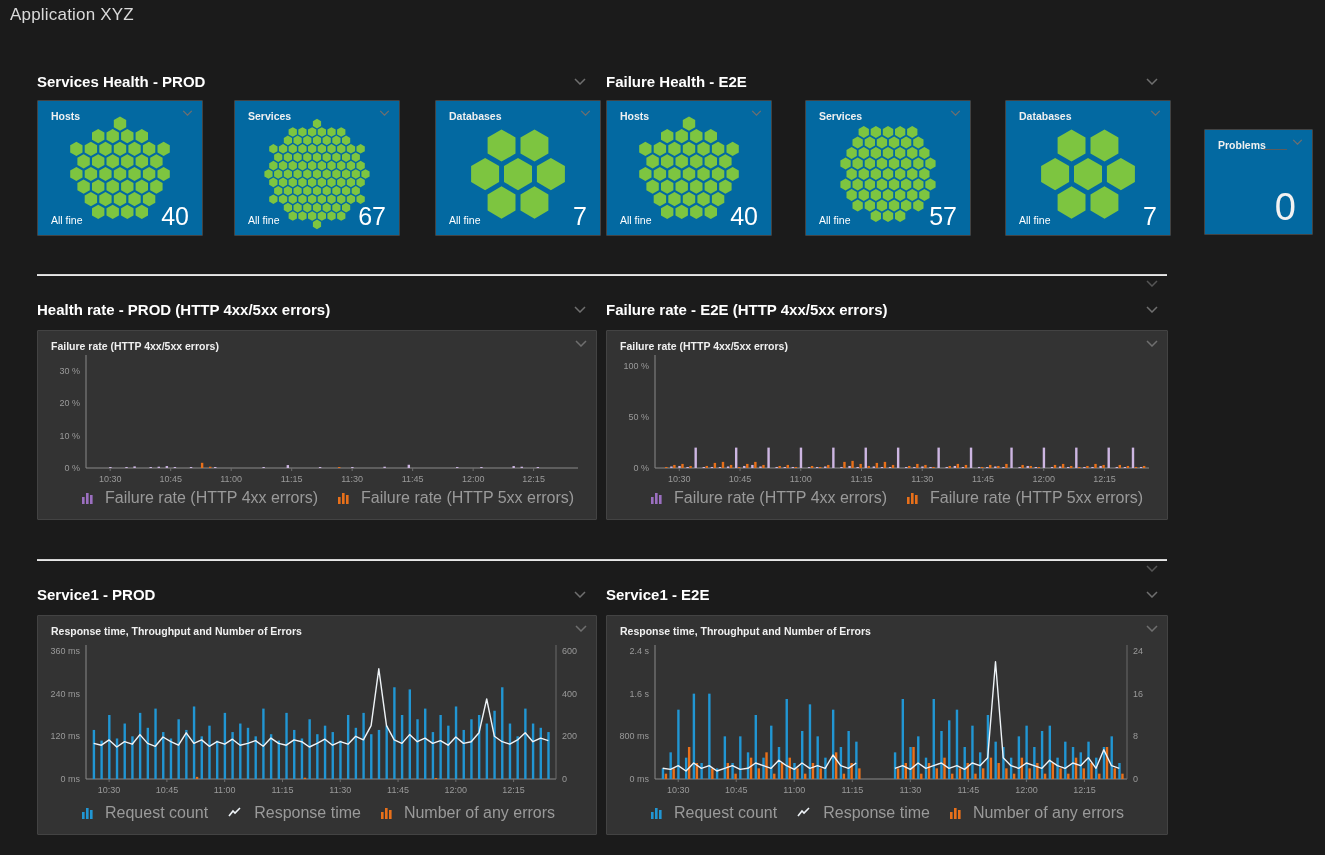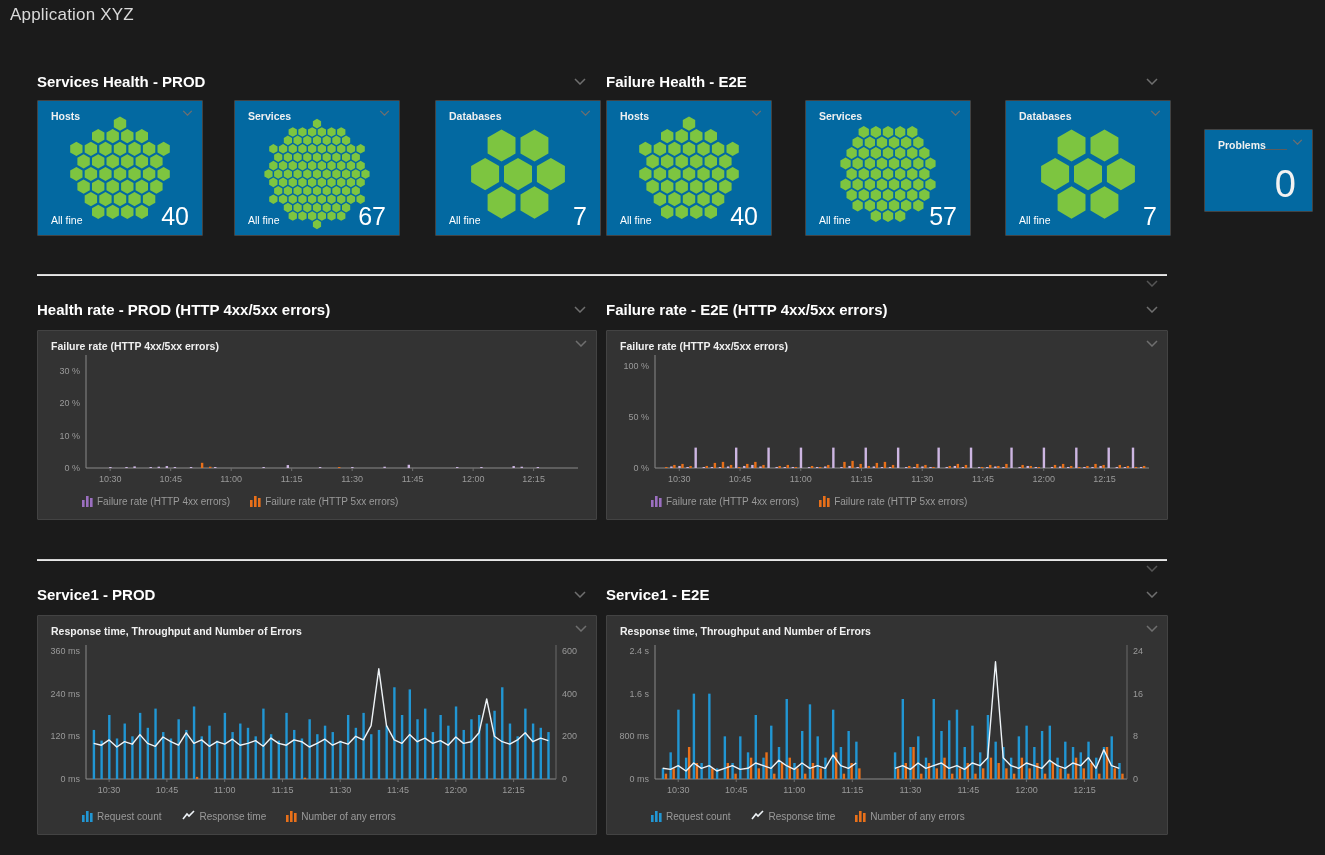--- a/index.html
+++ b/index.html
@@ -16,21 +16,21 @@
   .tile{position:absolute;background:#0369a1;border:1px solid #434343;box-sizing:border-box;border-radius:1px}
   .hex-canvas{position:absolute;left:0;top:0}
   .tile-head{position:absolute;top:9px;left:13px;right:9px;display:flex;justify-content:space-between;align-items:flex-start}
   .tile-title{font-size:10.5px;font-weight:bold;color:#f0f0f0}
   .tile-foot{position:absolute;bottom:9px;left:13px;right:13px;display:flex;justify-content:space-between;align-items:flex-end}
   .tile-status{font-size:10.5px;font-weight:normal;color:#fff}
   .tile-count{font-size:25px;font-weight:300;line-height:.8;color:#fff}
   .chart-tile{background:#333333}
   .chart-mount{position:absolute;left:0;top:0;right:0;bottom:0}
   .legend{position:absolute;left:44px;bottom:12px;display:flex;gap:20px;align-items:center}
-  .legend-item{display:flex;gap:4px;align-items:center;font-size:10px;color:#9a9a9a;white-space:nowrap}
+  .legend-item{display:flex;gap:12px;align-items:center;font-size:16px;color:#9a9a9a;white-space:nowrap}
   .problems-value{position:absolute;right:16px;bottom:8px;font-size:38px;font-weight:200;color:#f2f2f2;line-height:1}
   .problems-dash{position:absolute;left:58px;top:19px;width:24px;height:1px;background:#5c5c5c}
 </style>
 </head>
 <body>
 
 <div class="page-title">Application XYZ</div>
 
 <div class="section-header" style="left:37px;top:73px">Services Health - PROD</div>
 <span class="chev abs" style="left:574px;top:78px"><svg width="12" height="7" viewBox="0 0 12 7">
@@ -369,21 +369,21 @@
             <path d="M1 1 L6 6 L11 1" fill="none" stroke="#6f6f6f" stroke-width="1.5"></path>
           </svg></span>
     </div>
     <div class="tile-foot">
       <span class="tile-status">All fine</span>
       <span class="tile-count">7</span>
     </div>
   </div>
   </div>
 
-<div class="tile" style="left:1204px;top:129px;width:109px;height:83px">
+<div class="tile" style="left:1204px;top:129px;width:109px;height:106px">
   <div class="tile-head">
     <span class="tile-title">Problems</span>
     <span class="chev"><svg width="11" height="6" viewBox="0 0 12 7">
           <path d="M1 1 L6 6 L11 1" fill="none" stroke="#6f6f6f" stroke-width="1.5"></path>
         </svg></span>
   </div>
   <div class="problems-dash"></div>
   <div class="problems-value">0</div>
 </div>
 

